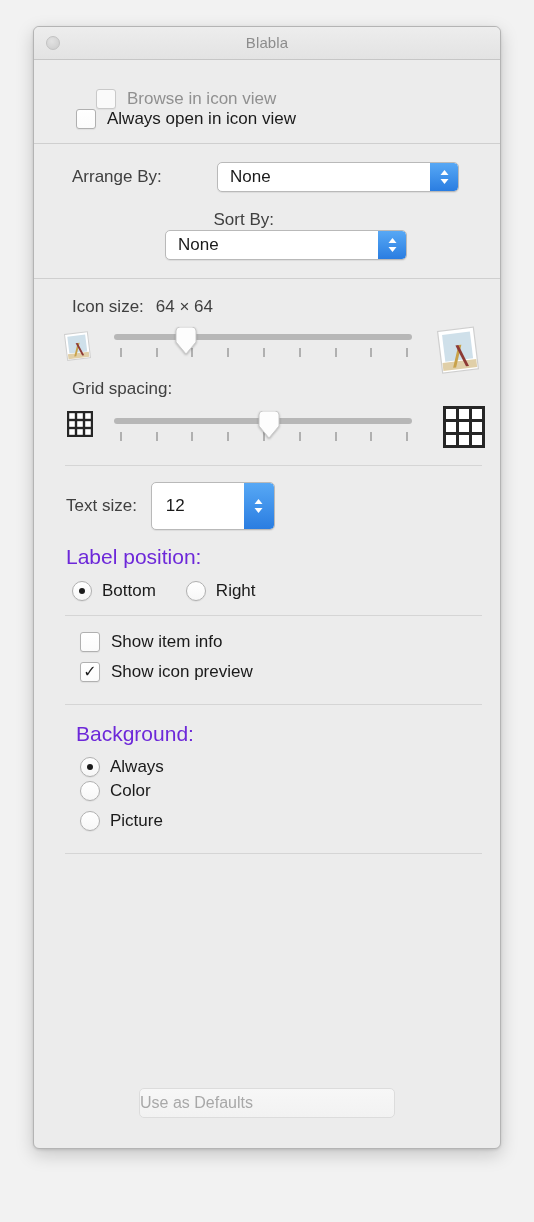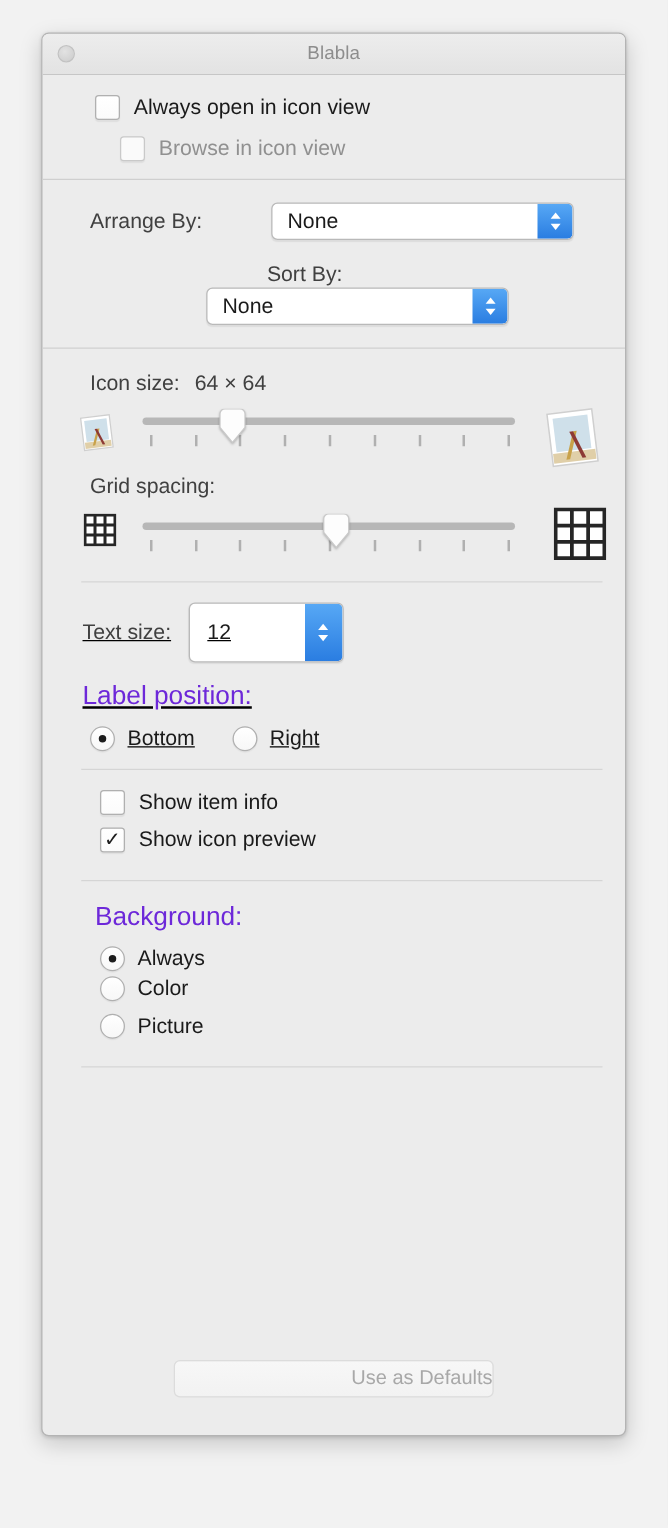--- a/index.html
+++ b/index.html
@@ -246,44 +246,44 @@
   .default-btn {
     width: 256px;
     height: 30px;
     border-radius: 5px;
     border: 1px solid #dcdcdc;
     background: linear-gradient(to bottom, #f7f7f7 0%, #f2f2f2 100%);
     color: #a8a8a8;
     font-size: 16px;
     display: flex;
     align-items: center;
-    justify-content: flex-end;
+    justify-content: flex-start;
     box-sizing: border-box;
   }
 
   .abs { position: absolute; }
 </style>
 </head>
 <body>
 
 <div class="window">
 
   <div class="titlebar">
     <div class="close-btn"></div>
     <div class="title-text">Blabla</div>
   </div>
 
   <div class="section" style="padding:16px 0 14px 0;">
+    <div class="row" style="margin-left:62px; margin-top:13px;">
+      <div class="checkbox dim"></div>
+      <span class="cb-label dim">Browse in icon view</span>
+    </div>
     <div class="row" style="margin-left:42px;">
       <div class="checkbox"></div>
       <span class="cb-label">Always open in icon view</span>
-    </div>
-    <div class="row" style="margin-left:62px; margin-top:13px;">
-      <div class="checkbox dim"></div>
-      <span class="cb-label dim">Browse in icon view</span>
     </div>
   </div>
 
   <div class="hr-full"></div>
 
   <div class="section" style="padding:18px 0 18px 0;">
     <div class="field-row" style="margin-left:38px;">
       <span class="field-label" style="width:145px;">Arrange By:</span>
       <div class="popup" style="width:242px;">
         <span class="value">None</span>
@@ -406,21 +406,21 @@
           <line x1="27.5" y1="1.5" x2="27.5" y2="40.5" stroke="#262626" stroke-width="3"></line>
           <line x1="1.5" y1="14.5" x2="40.5" y2="14.5" stroke="#262626" stroke-width="3"></line>
           <line x1="1.5" y1="27.5" x2="40.5" y2="27.5" stroke="#262626" stroke-width="3"></line>
         </svg>
       </span>
     </div>
   </div>
 
   <div class="hr-inset" style="margin-top:6px;"></div>
 
-  <div class="section" style="padding:16px 0 14px 0;text-decoration:underline;">
+  <div class="section" style="padding:16px 0 14px 0;">
     <div class="field-row" style="margin-left:32px;">
       <span class="field-label">Text size:</span>
       <div class="stepper" style="margin-left:14px;">
         <span class="value">12</span>
         <span class="arrows">
           <svg width="13" height="20" viewBox="0 0 13 20">
             <path d="M6.5 3 L10.5 8 L2.5 8 Z" fill="#ffffff"></path>
             <path d="M6.5 17 L10.5 12 L2.5 12 Z" fill="#ffffff"></path>
           </svg>
         </span>

